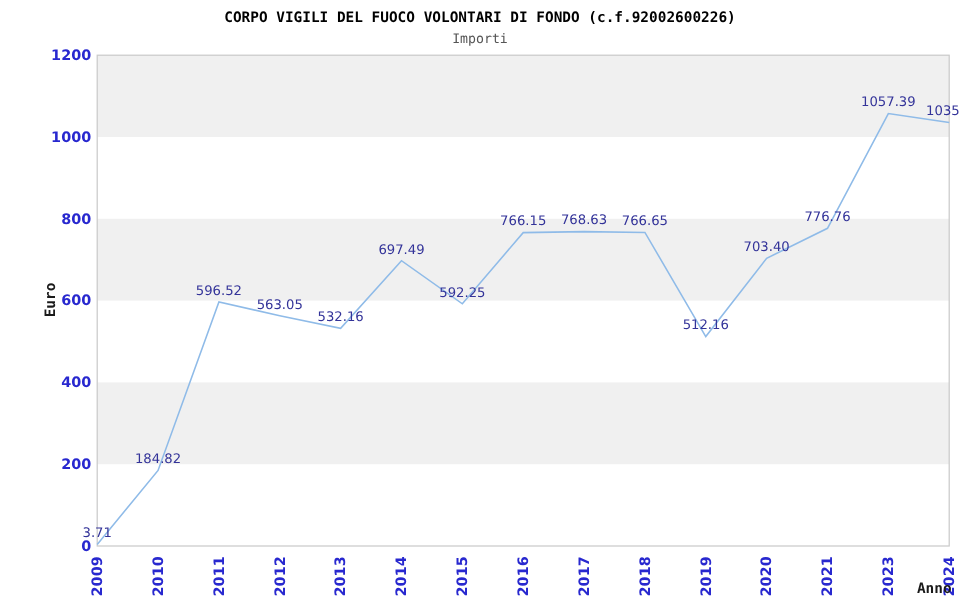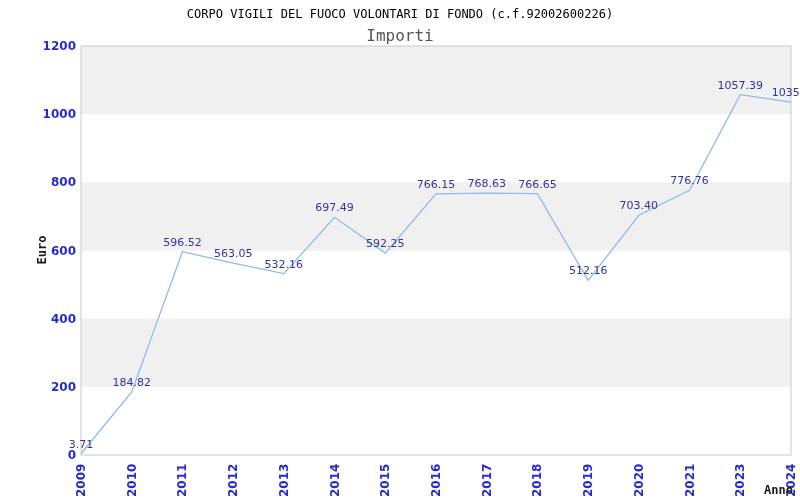--- a/index.html
+++ b/index.html
@@ -7,29 +7,29 @@
     position:relative;
     width:800px;height:500px;
     background:#ffffff;
     overflow:hidden;
     font-family:"DejaVu Sans", sans-serif;
   }
   .chart-title{
     position:absolute;top:7px;left:0;width:800px;
     text-align:center;
     font-family:"DejaVu Sans Mono", monospace;
-    font-weight:normal;font-size:12px;color:#000000;
+    font-weight:bold;font-size:12px;color:#000000;
     letter-spacing:0;
     white-space:nowrap;
   }
   .chart-subtitle{
     position:absolute;top:26px;left:0;width:800px;
     text-align:center;
     font-family:"DejaVu Sans Mono", monospace;
-    font-size:16px;color:#555555;
+    font-size:11px;color:#555555;
     white-space:nowrap;
   }
   svg{position:absolute;top:0;left:0;}
   text.tick{
     font-family:"DejaVu Sans", sans-serif;
     font-size:12px;font-weight:bold;
   }
   text.dlabel{
     font-family:"DejaVu Sans", sans-serif;
     font-size:11px;

